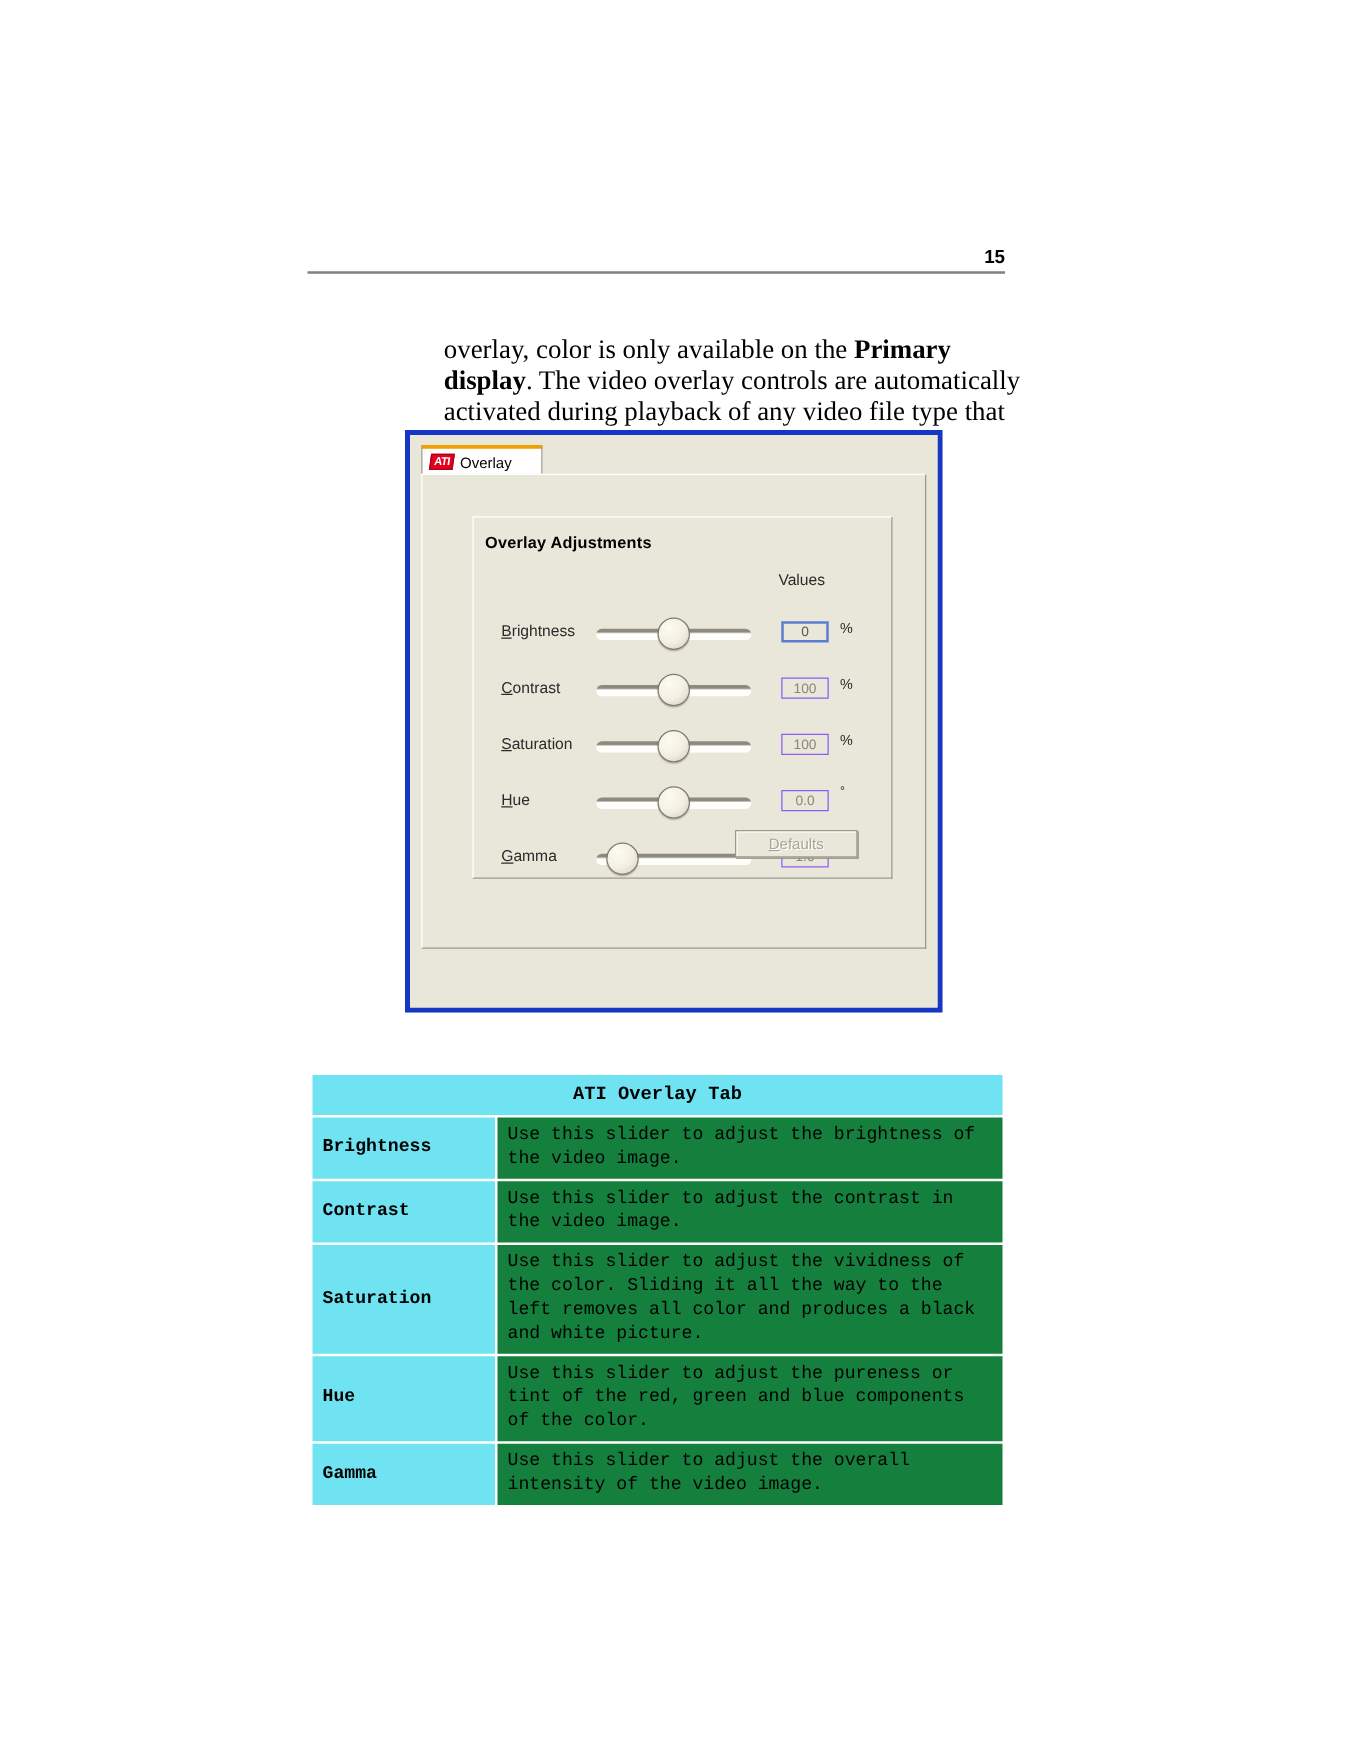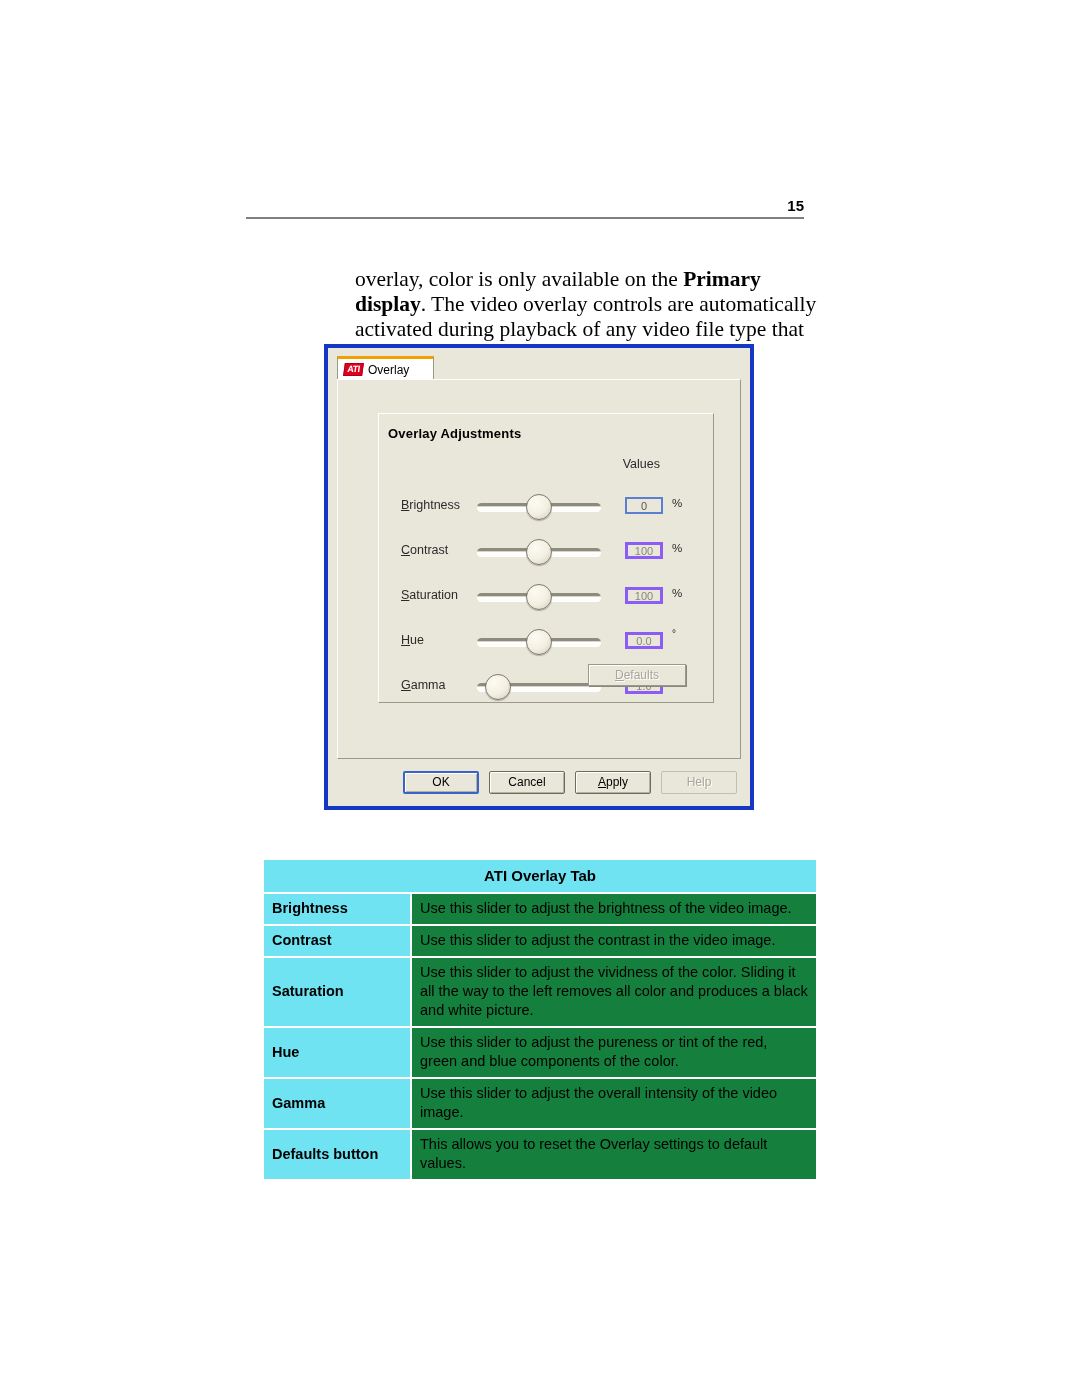--- a/index.html
+++ b/index.html
@@ -215,21 +215,21 @@
     box-shadow: 0 1px 1px rgba(0,0,0,0.25);
   }
 
   .value-box {
     position: absolute;
     left: 246px;
     top: 13px;
     width: 38px;
     height: 17px;
     background: #e9e6da;
-    border: 3px solid #8b5cf6;
+    border: 1px solid #8b5cf6;
     box-sizing: border-box;
     display: flex;
     align-items: center;
     justify-content: center;
     font-family: "Liberation Sans", sans-serif;
     font-size: 11px;
     color: #8a8778;
   }
   .value-box.focused {
     border: 2px solid #5a7fd0;
@@ -304,26 +304,26 @@
     color: #a9a698;
     border-color: #c2bfb0;
     text-shadow: 1px 1px 0 #ffffff;
     box-shadow: none;
   }
   .dlg-button u { text-decoration: underline; }
 
   
   .ref-table {
     position: absolute;
-    left: 262px;
+    left: 248px;
     top: 858px;
     width: 556px;
     border-collapse: separate;
     border-spacing: 2px;
-    font-family: Liberation Sans, sans-serif;
+    font-family: Liberation Mono, monospace;
   }
   .ref-table td, .ref-table th {
     padding: 5px 8px 6px 8px;
     vertical-align: middle;
     font-size: 14.5px;
     color: #000;
     line-height: 19px;
   }
   .ref-table th.table-title {
     background: #6fe3f2;
@@ -422,29 +422,20 @@
 
         </div>
 
         <div class="defaults-button">
             <u>D</u>
             <span>efaults</span>
           </div>
       </div>
     </div>
 
-    <div class="button-row">
-      <div class="dlg-button default">OK</div>
-      <div class="dlg-button">Cancel</div>
-      <div class="dlg-button">
-          <u>A</u>
-          <span>pply</span>
-        </div>
-      <div class="dlg-button disabled">Help</div>
-    </div>
 
   </div>
 </div>
 
 <table class="ref-table">
   <thead>
     <tr>
       <th class="table-title" colspan="2">ATI Overlay Tab</th>
     </tr>
   </thead>
@@ -462,18 +453,14 @@
       <td class="desc-cell">Use this slider to adjust the vividness of the color. Sliding it all the way to the left removes all color and produces a black and white picture.</td>
     </tr>
     <tr>
       <td class="term-cell">Hue</td>
       <td class="desc-cell">Use this slider to adjust the pureness or tint of the red, green and blue components of the color.</td>
     </tr>
     <tr>
       <td class="term-cell">Gamma</td>
       <td class="desc-cell">Use this slider to adjust the overall intensity of the video image.</td>
     </tr>
-    <tr>
-      <td class="term-cell">Defaults button</td>
-      <td class="desc-cell">This allows you to reset the Overlay settings to default values.</td>
-    </tr>
   </tbody>
 </table>
 
 </body></html>

